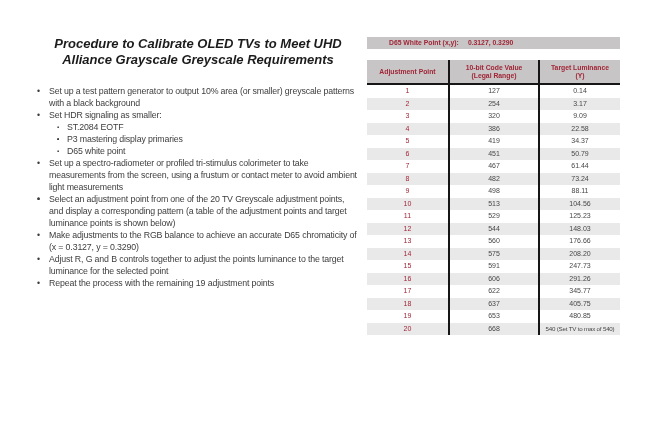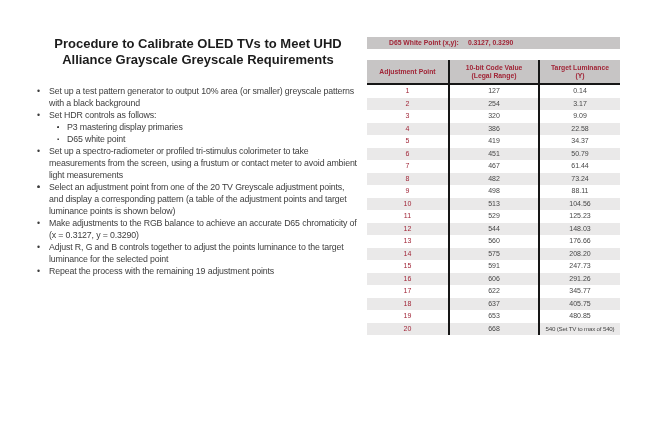--- a/index.html
+++ b/index.html
@@ -15,20 +15,21 @@
     width:660px;height:426px;background:#ffffff;
     font-family:"Liberation Sans", sans-serif;
   }
   .page{position:relative;width:660px;height:426px;background:#ffffff;overflow:hidden;}
 
   
   .left{position:absolute;left:36px;top:36px;width:324px;}
   .title{
     text-align:center;font-weight:bold;font-size:13px;line-height:16px;
     color:var(--title-black);
+    font-style:italic;
   }
   .bullets{
     margin-top:17px;font-size:8.8px;line-height:12px;letter-spacing:-0.15px;
     color:var(--body-gray);
   }
   .b{position:relative;padding-left:13px;}
   .b .bm{position:absolute;left:1px;top:0;}
   .sub{position:relative;padding-left:10px;margin-left:21px;}
   .sub .sm{position:absolute;left:0;top:0;font-size:6px;}
 
@@ -69,21 +70,22 @@
 <div class="page">
 
   <div class="left">
     <div class="title">
       <div>Procedure to Calibrate OLED TVs to Meet UHD</div>
       <div>Alliance Grayscale Greyscale Requirements</div>
     </div>
 
     <div class="bullets">
       <div class="b"><span class="bm">•</span><span>Set up a test pattern generator to output 10% area (or smaller) greyscale patterns with a black background</span></div>
-      <div class="b"><span class="bm">•</span><span>Set HDR controls as follows:</span></div>
+      <div class="b"><span class="bm">•</span><span>Set HDR signaling as smaller:</span></div>
+      <div class="sub"><span class="sm">▪</span><span>ST.2084 EOTF</span></div>
       <div class="sub"><span class="sm">▪</span></div>
       <div class="sub"><span class="sm">▪</span></div>
       <div class="sub"><span class="sm">▪</span><span>P3 mastering display primaries</span></div>
       <div class="sub"><span class="sm">▪</span><span>D65 white point</span></div>
       <div class="b"><span class="bm">•</span><span>Set up a spectro-radiometer or profiled tri-stimulus colorimeter to take measurements from the screen, using a frustum or contact meter to avoid ambient light measurements</span></div>
       <div class="b"><span class="bm">•</span></div>
       <div class="b"><span class="bm">•</span><span>Select an adjustment point from one of the 20 TV Greyscale adjustment points, and display a corresponding pattern (a table of the adjustment points and target luminance points is shown below)</span></div>
       <div class="b"><span class="bm">•</span><span>Make adjustments to the RGB balance to achieve an accurate D65 chromaticity of (x = 0.3127, y = 0.3290)</span></div>
       <div class="b"><span class="bm">•</span><span>Adjust R, G and B controls together to adjust the points luminance to the target luminance for the selected point</span></div>
       <div class="b"><span class="bm">•</span><span>Repeat the process with the remaining 19 adjustment points</span></div>

